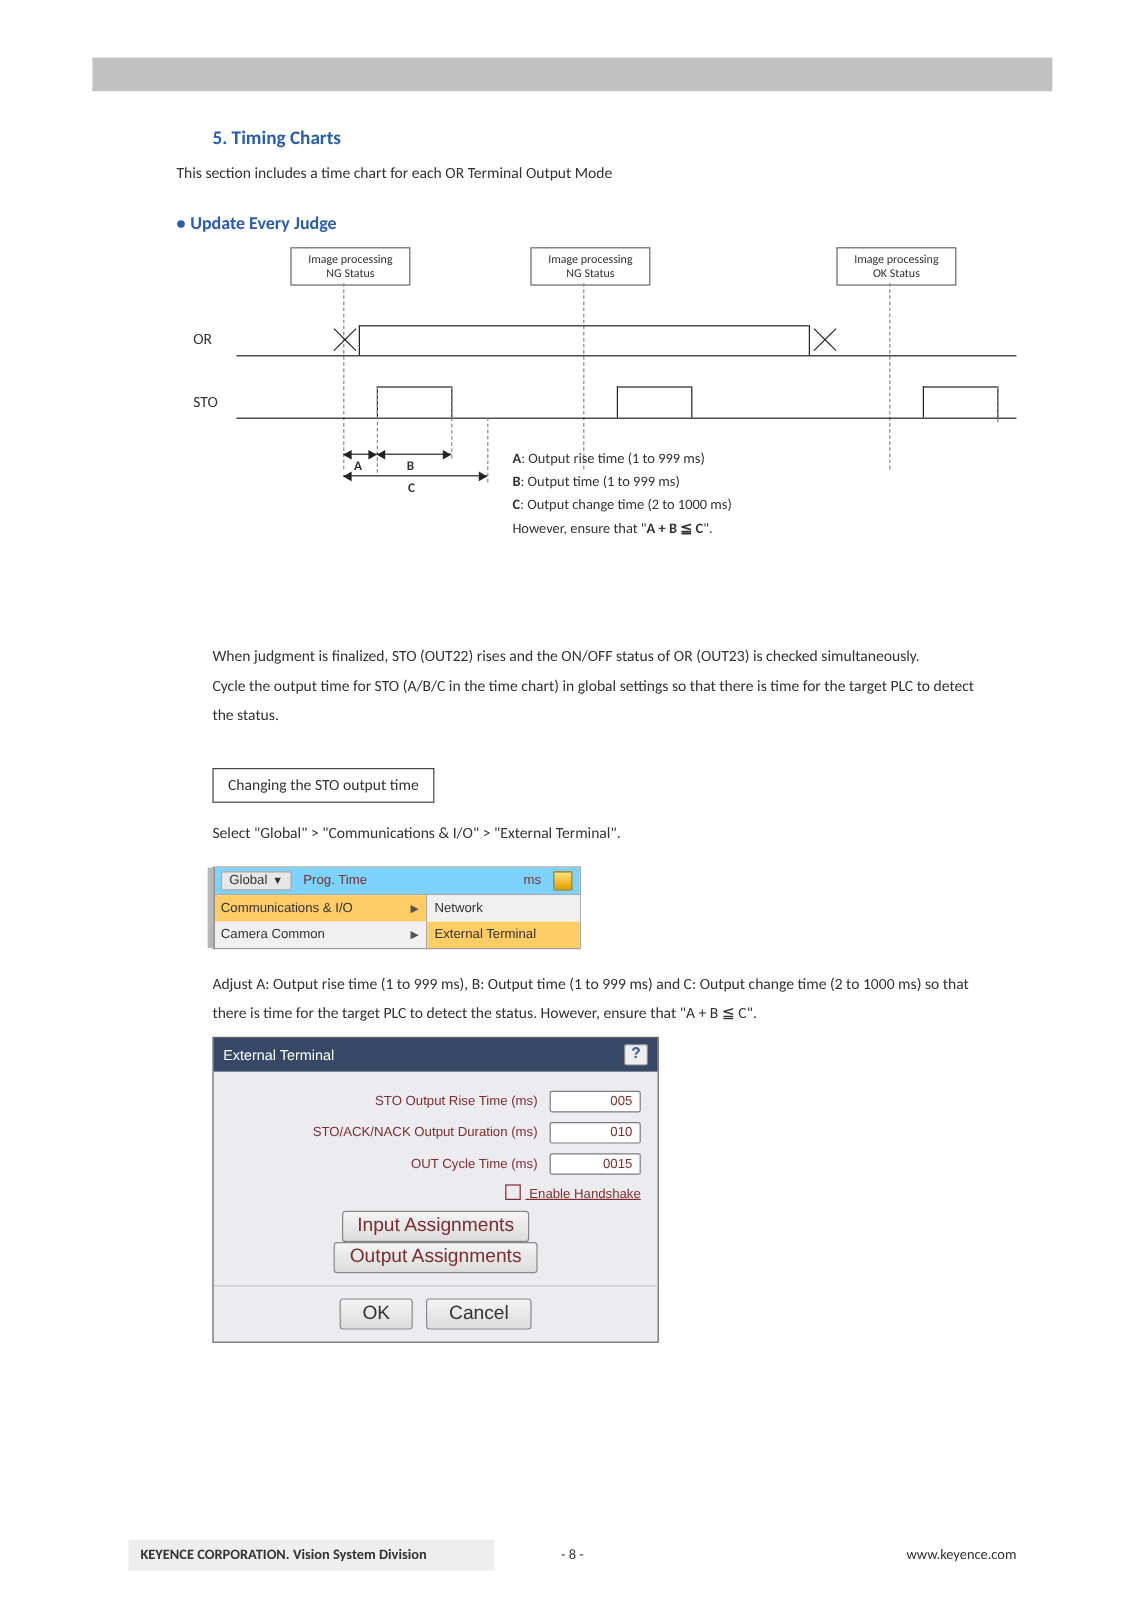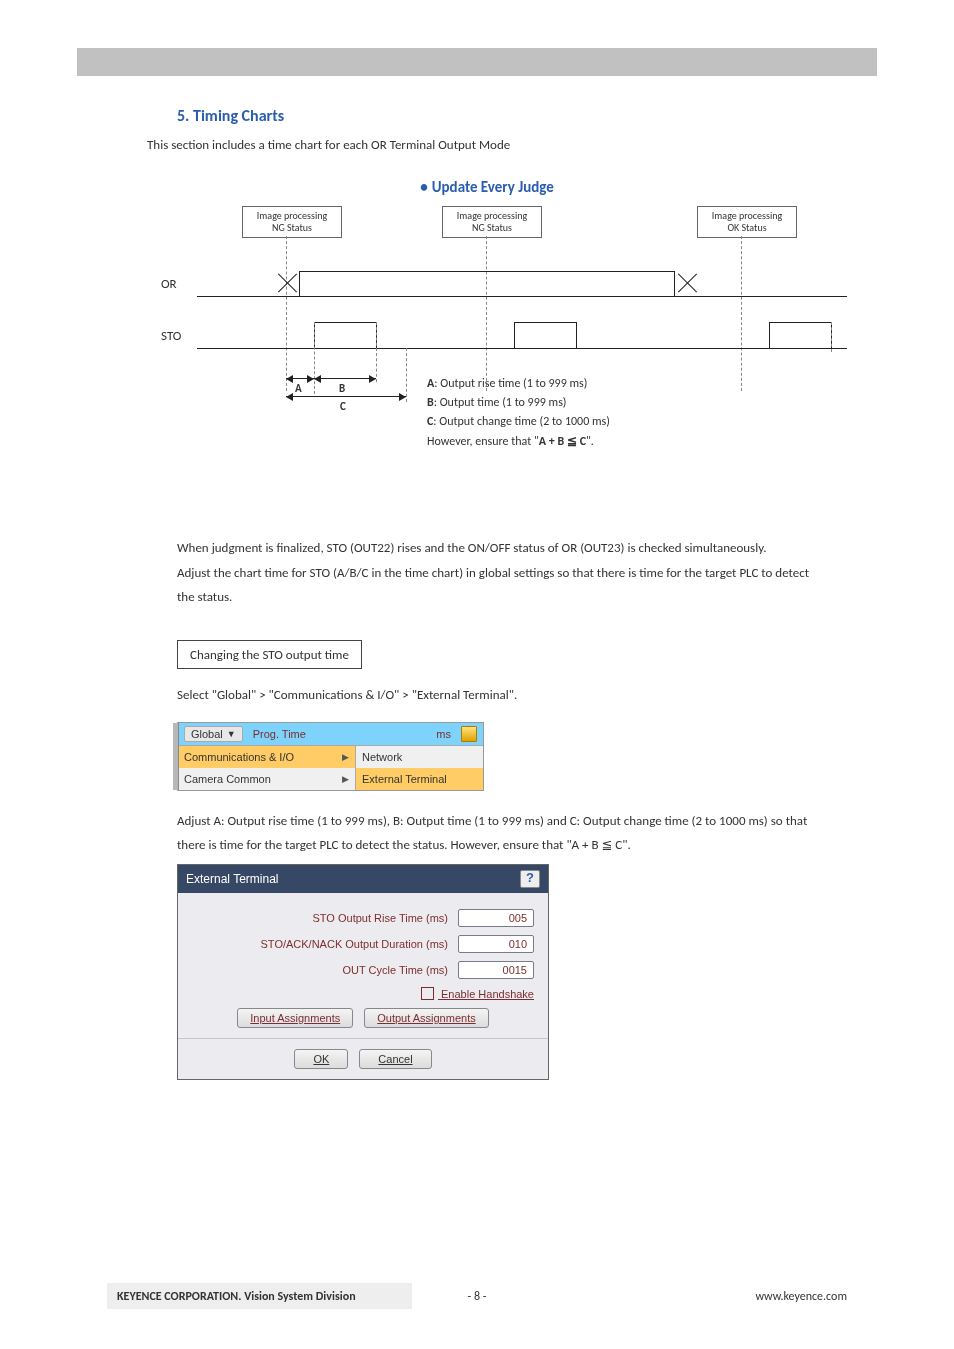--- a/index.html
+++ b/index.html
@@ -40,21 +40,20 @@
   }
   .intro {
     margin-left: 0px;
     margin-bottom: 26px;
   }
   .subhead {
     color: #2a5db0;
     font-size: 15px;
     font-weight: 700;
     margin: 0 0 10px 0px;
-    text-align: center;
   }
   .subhead .dot {
     color: #2a5db0;
     margin-right: 4px;
   }
 
   
   .diagram {
     position: relative;
     width: 700px;
@@ -242,22 +241,21 @@
   }
   .dialog .btns { text-align: center; margin-top: 4px; }
   .dialog .btns .btn, .dialog .footer .btn {
     display: inline-block;
     background: linear-gradient(#f4f4f4, #dcdcdc);
     border: 1px solid #888;
     border-radius: 3px;
     padding: 3px 12px;
     margin: 0 4px;
     color: #7d2d2d;
-    font-size: 11px;
-    text-decoration: underline;
+    font-size: 16px;
   }
   .dialog .footer {
     border-top: 1px solid #c7c7c7;
     padding: 10px 0;
     text-align: center;
   }
   .dialog .footer .btn { color: #333; padding: 3px 18px; }
 
   
   .page-footer {
@@ -356,21 +354,21 @@
         <div><b>B</b>: Output time (1 to 999 ms)</div>
         <div><b>C</b>: Output change time (2 to 1000 ms)</div>
         <div><span>However, ensure that "</span><b>A + B ≦ C</b><span>".</span></div>
       </div>
 
     </div>
     
 
     <div class="paras">
       <div>When judgment is finalized, STO (OUT22) rises and the ON/OFF status of OR (OUT23) is checked simultaneously.</div>
-      <div>Adjust the chart time for STO (A/B/C in the time chart) in global settings so that there is time for the target PLC to detect the status.</div>
+      <div>Cycle the output time for STO (A/B/C in the time chart) in global settings so that there is time for the target PLC to detect the status.</div>
     </div>
 
     <div class="stepbox">Changing the STO output time</div>
     <div class="para2">Select "Global" &gt; "Communications &amp; I/O" &gt; "External Terminal".</div>
 
     
     <div class="menu-shot">
       <div class="ms-edge"></div>
       <div class="bar">
         <span class="gbtn">

